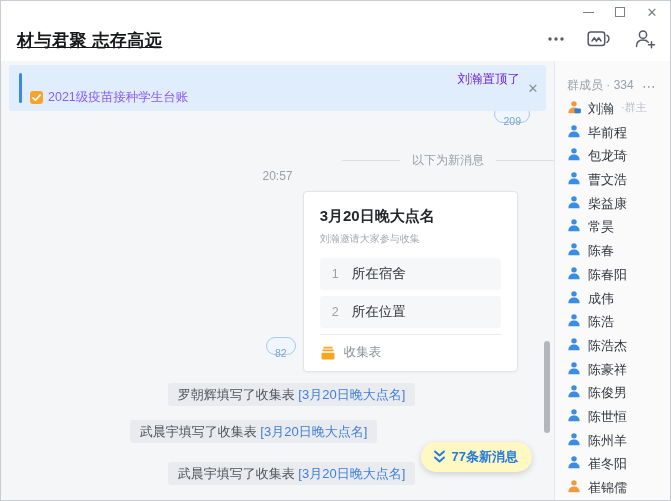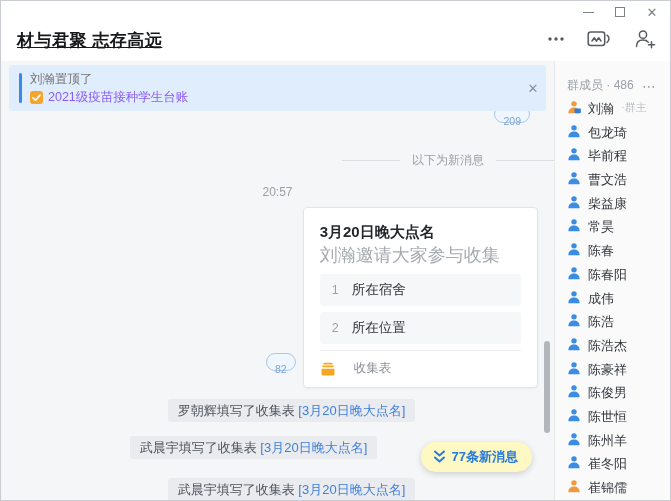--- a/index.html
+++ b/index.html
@@ -19,46 +19,46 @@
 
   
   .main{position:absolute;top:60px;left:0;right:0;bottom:0;display:flex;}
   .chat{position:relative;width:553px;height:441px;background:#f5f6f7;overflow:hidden;flex:none;}
   .sidebar{position:relative;flex:1;background:#fafafb;border-left:1px solid #e7e8ea;overflow:hidden;}
 
   
   .pinned-banner{position:absolute;top:4px;left:8px;right:8px;height:46px;background:#e0edfc;border-radius:3px;display:flex;align-items:center;z-index:5;}
   .pin-bar{width:3px;height:30px;background:#3888e9;border-radius:2px;margin-left:10px;flex:none;}
   .pin-body{flex:1;margin-left:8px;overflow:hidden;}
-  .pin-by{font-size:12.5px;color:#737373;line-height:16px;}
+  .pin-by{font-size:12.5px;color:#6d28d9;line-height:16px;text-align:right;}
   .pin-doc{display:flex;align-items:center;gap:5px;margin-top:3px;}
   .pin-link{font-size:12.5px;color:#8b5cf6;line-height:15px;cursor:pointer;text-decoration:none;}
   .pin-close{width:26px;text-align:center;color:#8a9097;font-size:13px;cursor:pointer;flex:none;}
 
   
   .bubble-row{display:flex;justify-content:flex-end;align-items:flex-end;padding-right:16px;margin-top:44px;}
   .count-badge{display:inline-block;height:17px;line-height:15px;padding:8px 8px;border:1px solid #a8c8ec;border-radius:9px;background:#f0f6fd;color:#7da3cf;font-size:10.5px;cursor:pointer;flex:none;}
   .bubble-row .count-badge{margin-right:8px;margin-bottom:8px;}
   .bubble{background:#cfe4fa;color:#23272e;font-size:14px;line-height:19px;padding:7px 12px;border-radius:4px;}
 
   .new-divider{margin-top:20px;height:18px;display:flex;align-items:center;justify-content:flex-end;gap:12px;color:#9aa0a6;font-size:12px;}
   .new-divider .line{width:58px;border-top:1px solid #dcdee1;}
-  .timestamp{margin-top:16px;height:16px;text-align:center;color:#9aa0a6;font-size:12px;}
+  .timestamp{height:16px;text-align:center;color:#9aa0a6;font-size:12px;}
 
   
   .card-row{display:flex;align-items:flex-end;padding-left:265px;margin-top:6px;}
   .card-row .count-badge{margin-right:7px;margin-bottom:17px;}
-  .collect-card{width:235px;background:#fff;border:1px solid #e3e4e6;border-radius:4px;box-shadow:0 1px 3px rgba(0,0,0,.04);padding:14px 16px 10px;cursor:pointer;}
+  .collect-card{width:215px;background:#fff;border:1px solid #e3e4e6;border-radius:4px;box-shadow:0 1px 3px rgba(0,0,0,.04);padding:14px 16px 10px;cursor:pointer;}
   .card-title{font-size:15px;font-weight:bold;color:#24272c;line-height:20px;}
-  .card-subtitle{margin-top:4px;font-size:18px;color:#a6aab0;line-height:18px;}
+  .card-subtitle{margin-top:4px;font-size:10px;color:#a6aab0;line-height:18px;}
   .card-items{margin-top:10px;}
   .card-item{height:32px;background:#f6f7f8;border-radius:3px;display:flex;align-items:center;padding:0 12px;margin-bottom:6px;}
   .item-num{font-size:12.5px;color:#9ca1a8;width:20px;flex:none;}
   .item-label{font-size:13.5px;color:#2f3338;}
-  .card-footer{margin-top:4px;border-top:1px solid #ececee;padding-top:9px;display:flex;align-items:center;gap:18px;}
+  .card-footer{margin-top:4px;border-top:1px solid #ececee;padding-top:9px;display:flex;align-items:center;gap:8px;}
   .card-footer span{font-size:12.5px;color:#8b9097;}
 
   
   .sys-messages{text-align:center;padding-left:28px;}
   .sys-pill{display:inline-block;background:#e9ebef;border-radius:3px;padding:4px 10px;font-size:13px;line-height:15px;white-space:nowrap;}
   .sys-pill .sys-text{color:#4e545c;}
   .sys-pill .sys-link{color:#3f7fd9;cursor:pointer;}
   .sys-pill.p1{margin-top:11px;}
   .sys-pill.p2{margin-top:14px;margin-right:76px;}
   .sys-pill.p3{margin-top:19px;}
@@ -194,51 +194,51 @@
             <path d="M2 7.5 L6.5 11.5 L11 7.5"></path>
         </svg>
         <span>77条新消息</span>
       </button>
 
       <div class="chat-scrollbar"></div>
     </div>
 
     <aside class="sidebar">
       <div class="sidebar-header">
-        <span class="hdr-label">群成员 · 486</span>
+        <span class="hdr-label">群成员 · 334</span>
         <span class="sidebar-more">⋯</span>
       </div>
       <div class="member-list">
   <div class="member-item">
     <svg width="14" height="14" viewBox="0 0 16 16">
       <circle class="p-head" cx="8" cy="4.4" r="3.1" fill="#f09a3e"></circle>
       <path class="p-body" d="M1.6 15 C1.6 10.8 4.4 8.7 8 8.7 C11.6 8.7 14.4 10.8 14.4 15 Z" fill="#f09a3e"></path>
       <rect class="p-laptop" x="8.6" y="9.6" width="7.2" height="5.4" rx="0.9" style="" fill="#2f7dde"></rect>
     </svg>
     <span class="member-name">刘瀚</span>
     <span class="member-suffix">·群主</span>
   </div>
 
   <div class="member-item">
     <svg width="14" height="14" viewBox="0 0 16 16">
       <circle class="p-head" cx="8" cy="4.4" r="3.1" fill="#3a8de2"></circle>
       <path class="p-body" d="M1.6 15 C1.6 10.8 4.4 8.7 8 8.7 C11.6 8.7 14.4 10.8 14.4 15 Z" fill="#3a8de2"></path>
       <rect class="p-laptop" x="8.6" y="9.6" width="7.2" height="5.4" rx="0.9" style="display:none"></rect>
     </svg>
+    <span class="member-name">毕前程</span>
+
+  </div>
+
+  <div class="member-item">
+    <svg width="14" height="14" viewBox="0 0 16 16">
+      <circle class="p-head" cx="8" cy="4.4" r="3.1" fill="#3a8de2"></circle>
+      <path class="p-body" d="M1.6 15 C1.6 10.8 4.4 8.7 8 8.7 C11.6 8.7 14.4 10.8 14.4 15 Z" fill="#3a8de2"></path>
+      <rect class="p-laptop" x="8.6" y="9.6" width="7.2" height="5.4" rx="0.9" style="display:none"></rect>
+    </svg>
     <span class="member-name">包龙琦</span>
-
-  </div>
-
-  <div class="member-item">
-    <svg width="14" height="14" viewBox="0 0 16 16">
-      <circle class="p-head" cx="8" cy="4.4" r="3.1" fill="#3a8de2"></circle>
-      <path class="p-body" d="M1.6 15 C1.6 10.8 4.4 8.7 8 8.7 C11.6 8.7 14.4 10.8 14.4 15 Z" fill="#3a8de2"></path>
-      <rect class="p-laptop" x="8.6" y="9.6" width="7.2" height="5.4" rx="0.9" style="display:none"></rect>
-    </svg>
-    <span class="member-name">毕前程</span>
 
   </div>
 
   <div class="member-item">
     <svg width="14" height="14" viewBox="0 0 16 16">
       <circle class="p-head" cx="8" cy="4.4" r="3.1" fill="#3a8de2"></circle>
       <path class="p-body" d="M1.6 15 C1.6 10.8 4.4 8.7 8 8.7 C11.6 8.7 14.4 10.8 14.4 15 Z" fill="#3a8de2"></path>
       <rect class="p-laptop" x="8.6" y="9.6" width="7.2" height="5.4" rx="0.9" style="display:none"></rect>
     </svg>
     <span class="member-name">曹文浩</span>

